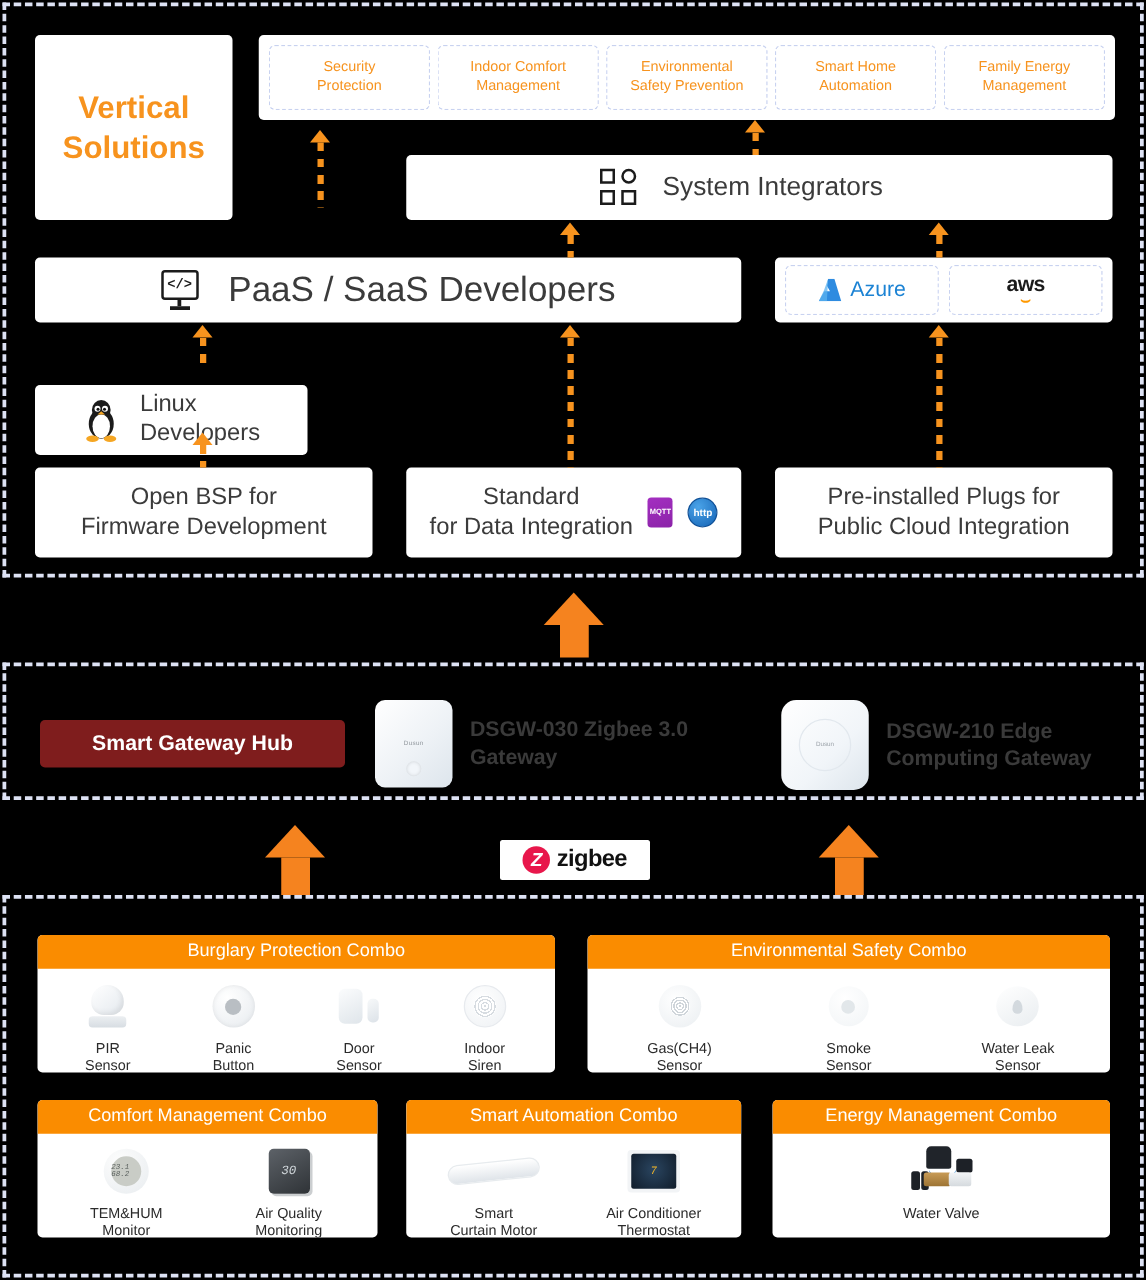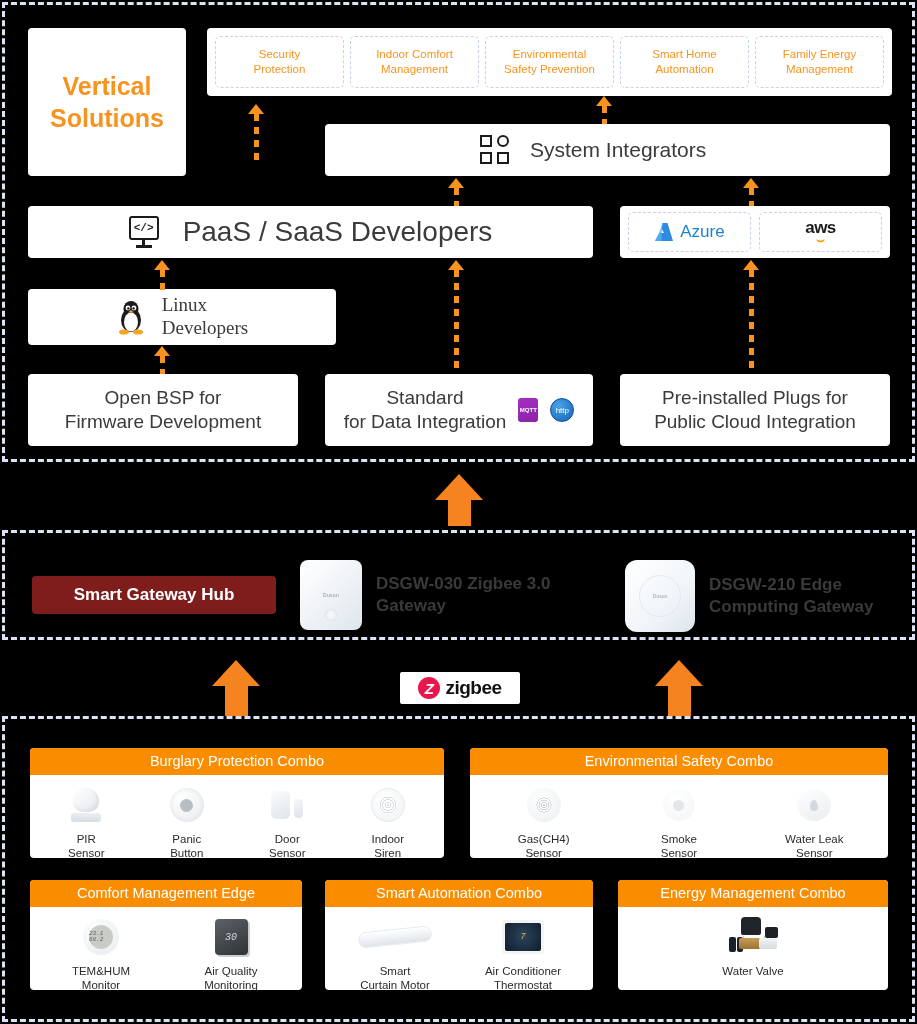--- a/index.html
+++ b/index.html
@@ -114,40 +114,40 @@
     display:flex; align-items:center; justify-content:center; gap: 6px;
   }
   .azure-mark { width:20px; height:18px; position:relative; }
   .azure-mark svg { display:block; }
   .azure-word { color:#1c83d4; font-size: 17px; }
   .aws-wrap { display:flex; flex-direction:column; align-items:center; line-height:1; }
   .aws-word { color:#1b1b1b; font-size: 17px; font-weight: bold; letter-spacing:-0.5px; }
   .aws-smile { color:#FF9900; font-size: 13px; margin-top:-3px; font-weight:bold; }
 
   
-  #linux-developers { left: 28px; top: 289px; width: 308px; height: 56px; font-family: Liberation Serif, serif; }
+  #linux-developers { left: 28px; top: 308px; width: 218px; height: 56px; }
   #linux-developers .ld-inner { display:flex; align-items:center; gap: 16px; }
   #linux-developers .ld-label { font-size: 19px; color:#3b3b3b; line-height:1.2; }
   .penguin { width: 30px; height: 36px; }
 
   
   #open-bsp   { left: 28px;  top: 374px; width: 270px; height: 72px; }
   #std-data   { left: 325px; top: 374px; width: 268px; height: 72px; }
   #cloud-plug { left: 620px; top: 374px; width: 270px; height: 72px; }
   #std-data .sd-inner { display:flex; align-items:center; gap:12px; }
   .mqtt-badge {
     width: 20px; height: 24px; background: linear-gradient(160deg,#a42fc1,#8b23a8);
     border-radius: 3px; color:#fff; font-size:6px; font-weight:bold;
     display:flex; align-items:center; justify-content:center;
     font-family:"Liberation Sans", sans-serif;
   }
   .http-badge {
     width: 24px; height: 24px; border-radius: 50%;
     background: radial-gradient(circle at 35% 30%, #4aa3e8, #1463b5);
-    color:#fff; font-size: 8px; font-weight: normal;
+    color:#fff; font-size: 8px; font-weight: bold;
     display:flex; align-items:center; justify-content:center;
     border: 1px solid #0e4f96;
   }
 
   
   .darrow {
     position: absolute;
     width: 12px;
     display: flex; flex-direction: column; align-items: center;
   }
@@ -607,21 +607,21 @@
         </span>
         <span class="dev-name">
           <span>Water Leak</span><br>
           <span>Sensor</span>
         </span>
       </div>
     </div>
   </div>
 
   <div class="combo" id="combo-comfort">
-    <div class="combo-head">Comfort Management Edge</div>
+    <div class="combo-head">Comfort Management Combo</div>
     <div class="combo-body">
       <div class="dev">
         <span class="dev-art">
           <span class="temhum">
               <i>23.1 68.2</i>
             </span>
         </span>
         <span class="dev-name">
           <span>TEM&amp;HUM</span><br>
           <span>Monitor</span>

